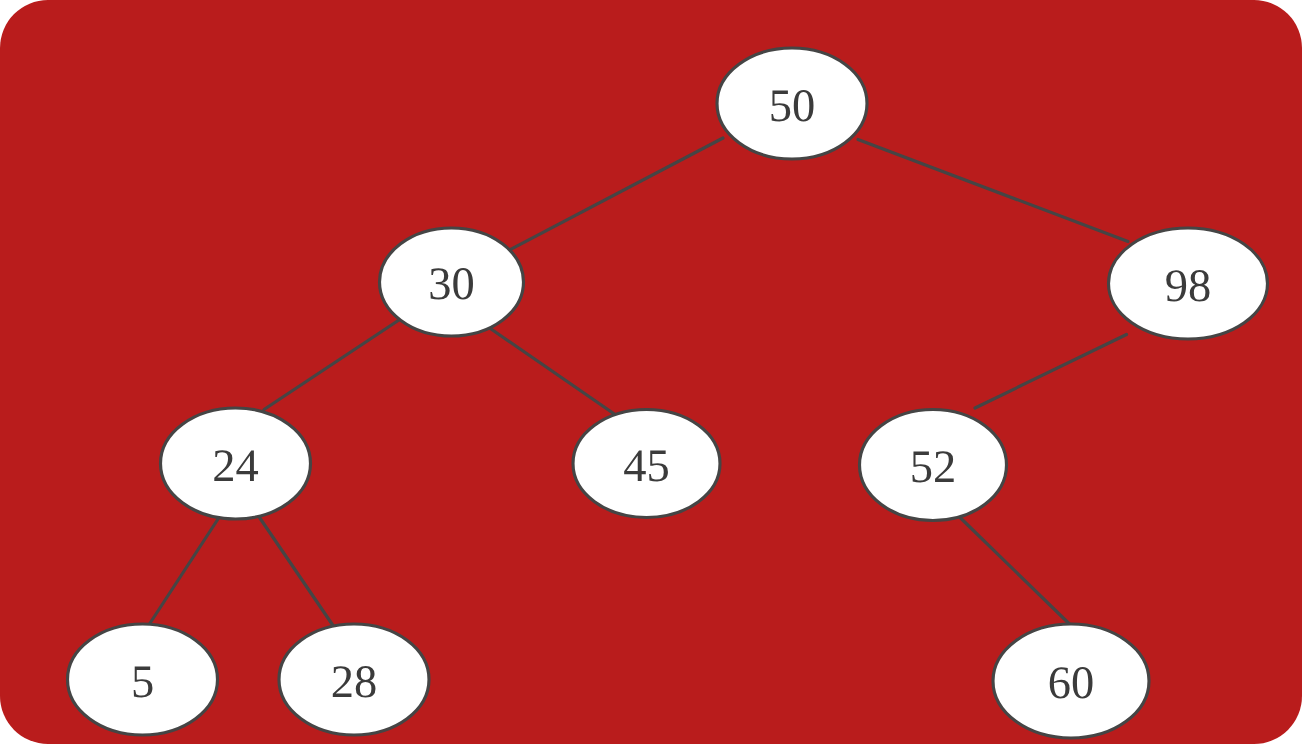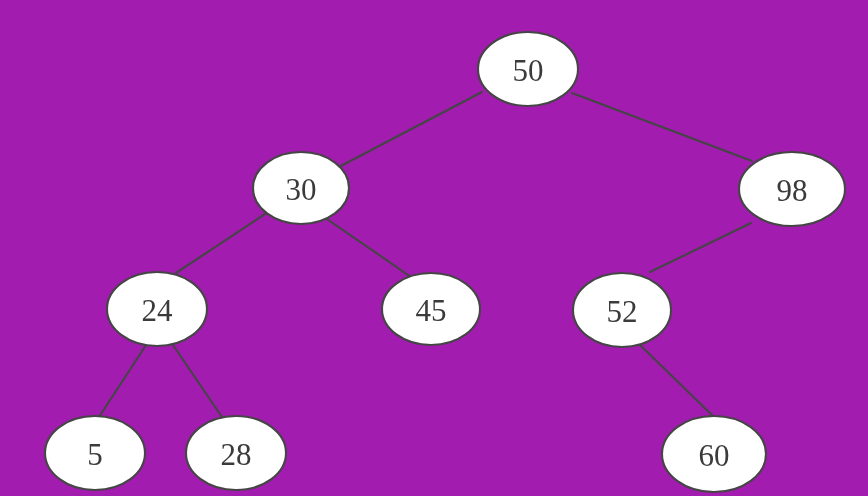--- a/index.html
+++ b/index.html
@@ -8,22 +8,23 @@
     padding: 0;
     background: #ffffff;
   }
   body {
     font-family: "Liberation Serif", "DejaVu Serif", serif;
   }
   #canvas {
     position: relative;
     width: 868px;
     height: 496px;
-    background: #a21caf;
+    background: #b91c1c;
     overflow: hidden;
+    border-radius: 32px;
   }
   #tree-svg {
     position: absolute;
     top: 0;
     left: 0;
     width: 868px;
     height: 496px;
     display: block;
   }
   .edge-line {

